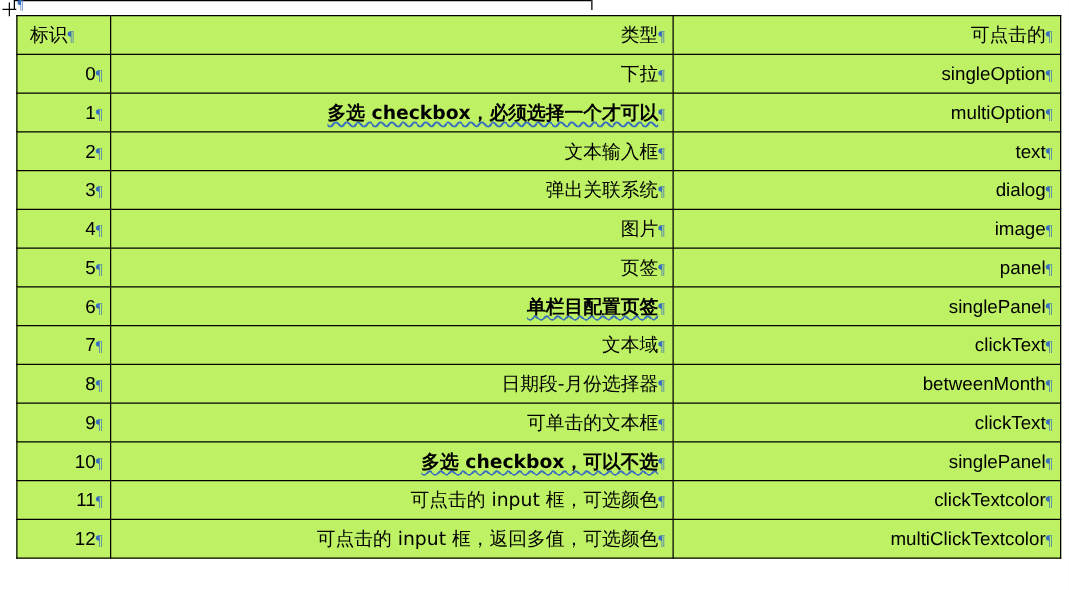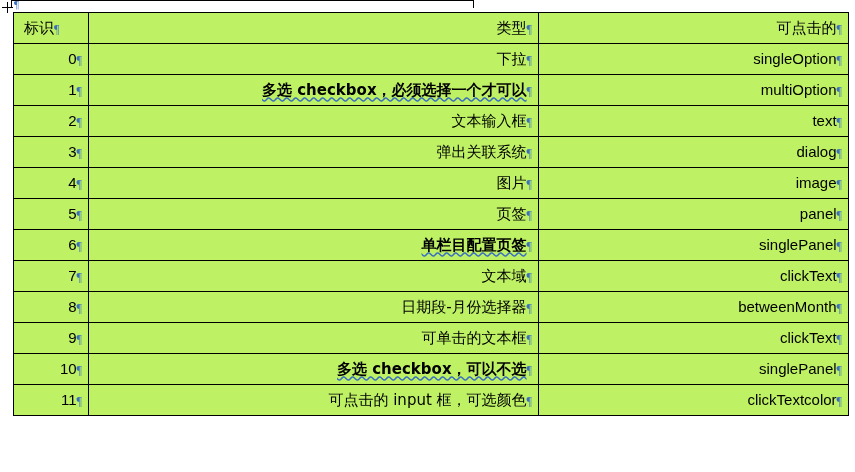--- a/index.html
+++ b/index.html
@@ -225,16 +225,21 @@
         <td class="cell-type"><span class="cjk gr">多选 checkbox，可以不选</span><span class="pilcrow">¶</span></td>
         <td class="cell-key"><span class="sp">singlePanel</span><span class="pilcrow">¶</span></td>
       </tr>
 
       <tr>
         <td class="cell-id"><span>11</span><span class="pilcrow">¶</span></td>
         <td class="cell-type"><span class="cjk">可点击的 input 框，可选颜色</span><span class="pilcrow">¶</span></td>
         <td class="cell-key"><span class="sp">clickTextcolor</span><span class="pilcrow">¶</span></td>
       </tr>
 
+      <tr>
+        <td class="cell-id"><span>12</span><span class="pilcrow">¶</span></td>
+        <td class="cell-type"><span class="cjk">可点击的 input 框，返回多值，可选颜色</span><span class="pilcrow">¶</span></td>
+        <td class="cell-key"><span class="sp">multiClickTextcolor</span><span class="pilcrow">¶</span></td>
+      </tr>
 
     </tbody>
   </table>
 </div>
 
 </body></html>

